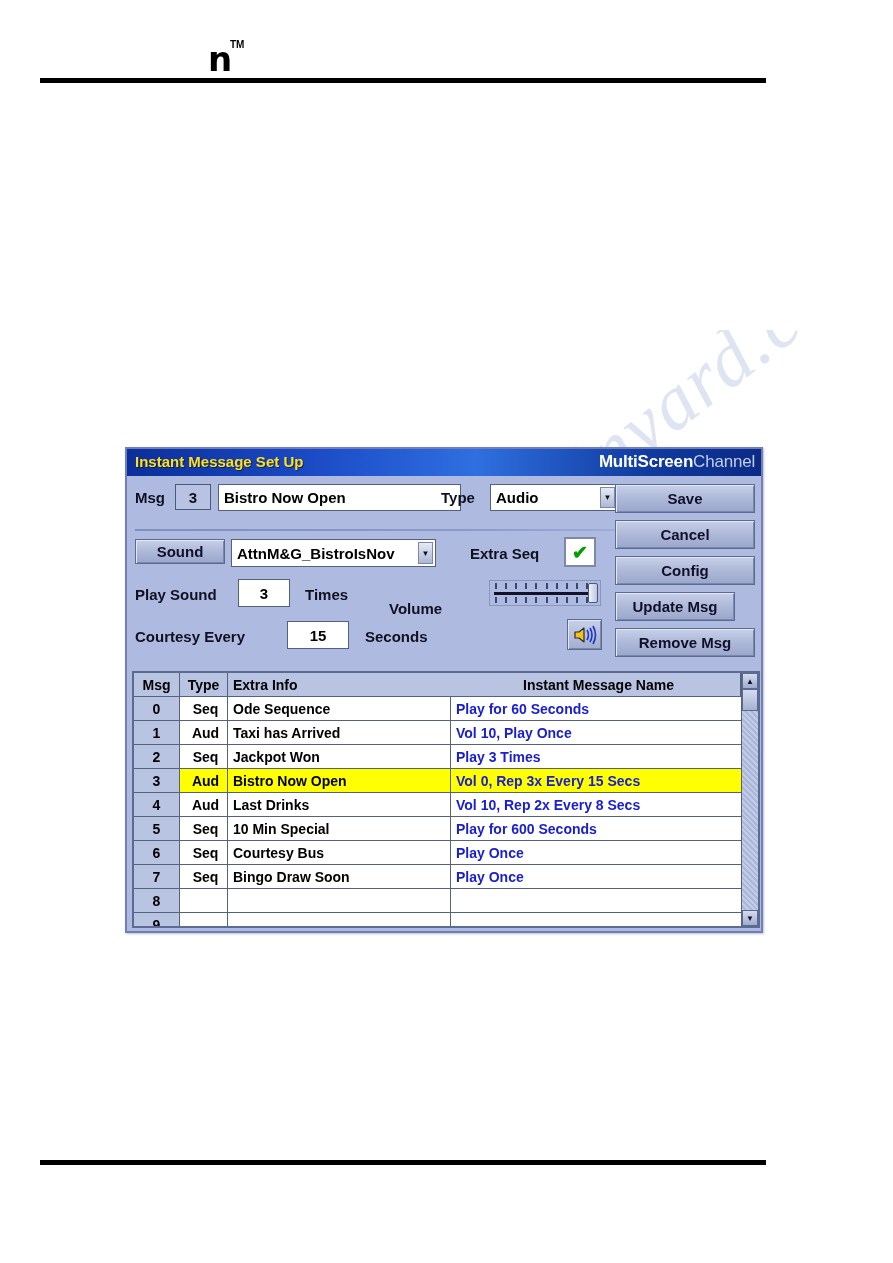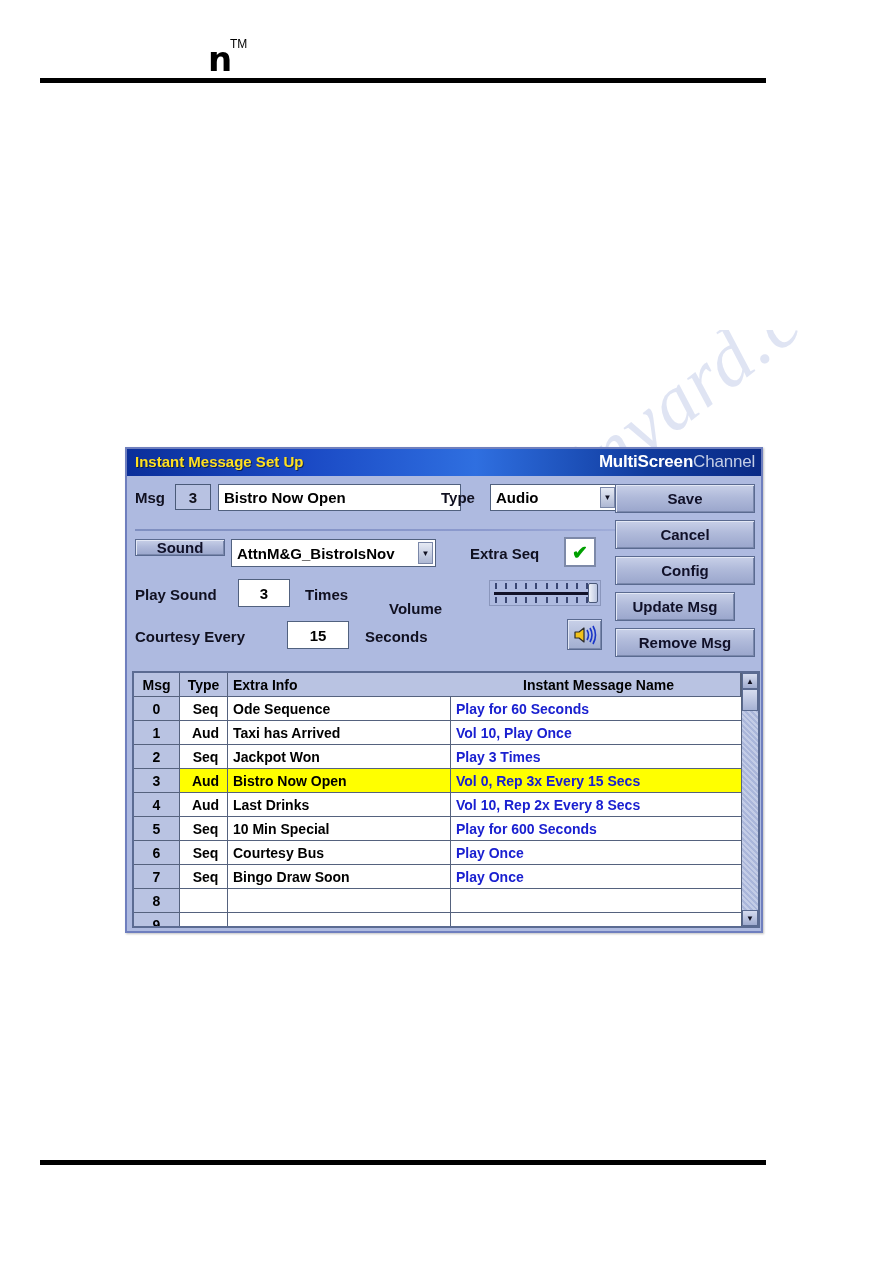--- a/index.html
+++ b/index.html
@@ -32,24 +32,24 @@
     font-size: 34px;
     line-height: 34px;
     color: #000000;
     letter-spacing: -1px;
   }
   .page-logo .logo-tm {
     position: absolute;
     left: 22px;
     top: 2px;
     font-family: "Liberation Sans", sans-serif;
-    font-size: 12px;
+    font-size: 10px;
     line-height: 9px;
     color: #000000;
-    font-weight: normal;
+    font-weight: bold;
   }
   .rule-top {
     position: absolute;
     left: 40px;
     top: 78px;
     width: 726px;
     height: 5px;
     background: #000000;
   }
   .rule-bottom {
@@ -448,21 +448,21 @@
     <div class="txtbox" style="left:91px; top:8px; width:243px; height:27px;">Bistro Now Open</div>
 
     <span class="lbl" style="left:314px; top:13px;">Type</span>
     <div class="combo" style="left:363px; top:8px; width:128px; height:27px;">
       <span class="combo-val">Audio</span>
       <span class="combo-arrow">▼</span>
     </div>
 
     <div class="divider"></div>
 
-    <div class="btn-flat" style="left:8px; top:63px; width:90px; height:17px;">
+    <div class="btn-flat" style="left:8px; top:63px; width:90px; height:25px;">
       <span>Sound</span>
     </div>
     <div class="combo" style="left:104px; top:63px; width:205px; height:28px;">
       <span class="combo-val">AttnM&amp;G_BistroIsNov</span>
       <span class="combo-arrow">▼</span>
     </div>
 
     <span class="lbl" style="left:343px; top:69px;">Extra Seq</span>
     <div class="checkbox" style="left:437px; top:61px; width:32px; height:30px;">
       <span class="tick">✔</span>

